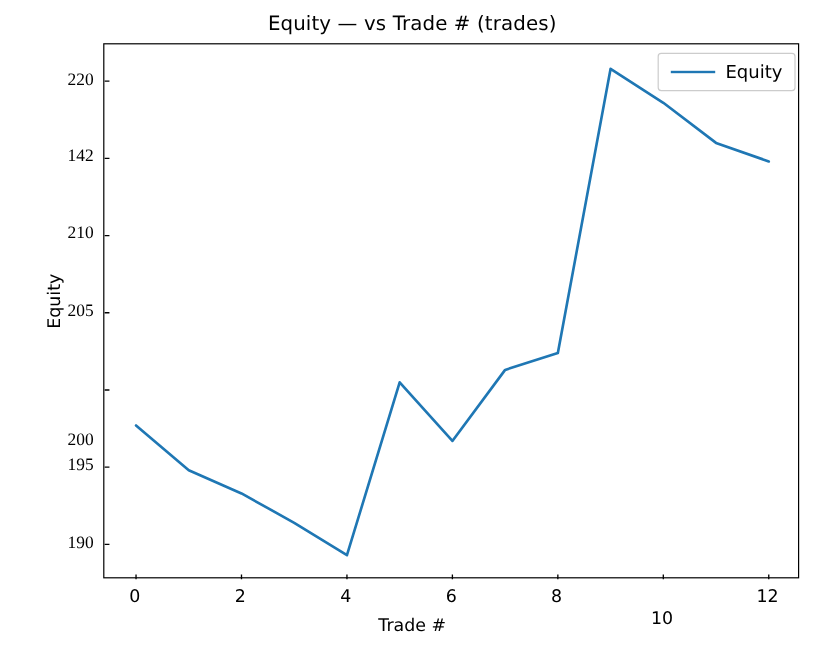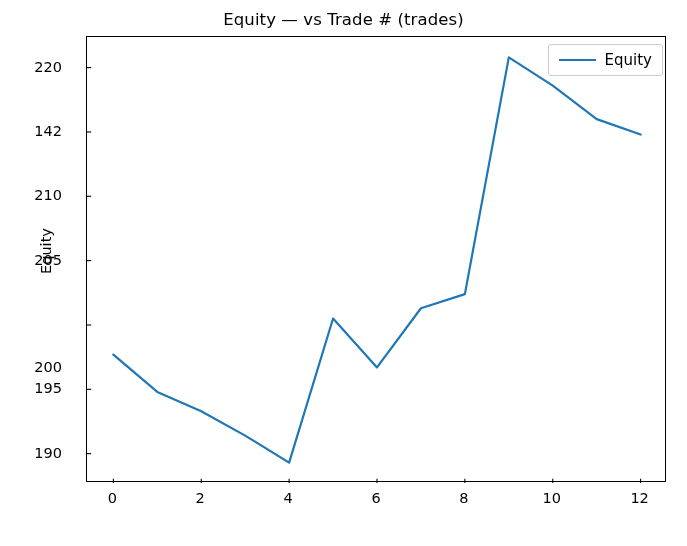--- a/index.html
+++ b/index.html
@@ -40,26 +40,27 @@
     background: #ffffff;
   }
   #plot-svg {
     position: absolute;
     left: 0;
     top: 0;
   }
   
   .ytick-label {
     position: absolute;
-    right: 16px;
+    right: 0;
     text-align: center;
     font-size: 14.5px;
     color: #000000;
     white-space: nowrap;
     transform: translateY(-50%);
+    font-family: Liberation Serif, serif;
   }
   #ytick-labels {
     position: absolute;
     left: 20px;
     top: 0;
     width: 58px;
     height: 546px;
   }
   #ylabel {
     position: absolute;
@@ -160,22 +161,23 @@
         <polyline points="26.36,317.58 70.30,354.90 114.24,374.20 158.18,398.65 202.12,425.67 246.06,281.55 290.00,330.45 333.94,271.25 377.88,257.10 421.82,20.33 465.76,48.64 509.70,82.10 553.64,97.54" fill="none" stroke="#1f77b4" stroke-width="2.2" stroke-linejoin="round" stroke-linecap="round"></polyline>
       </svg>
   </div>
 
   <div id="xtick-labels">
       <div class="xtick-label" style="left: 112.364px;">0</div>
       <div class="xtick-label" style="left: 200.242px;">2</div>
       <div class="xtick-label" style="left: 288.121px;">4</div>
       <div class="xtick-label" style="left: 376px;">6</div>
       <div class="xtick-label" style="left: 463.879px;">8</div>
-      <div class="xtick-label" style="left: 551.758px;">10</div>
+      <div class="xtick-label" style="left: 551.758px; margin-top: 18px;">10</div>
       <div class="xtick-label" style="left: 639.636px;">12</div>
     </div>
+  <div id="xlabel">Trade #</div>
 
   <div id="legend">
     <span id="legend-line" style="border-top-color: rgb(31, 119, 180);"></span>
     <span id="legend-label">Equity</span>
   </div>
 
 </div>
 
 </body></html>

